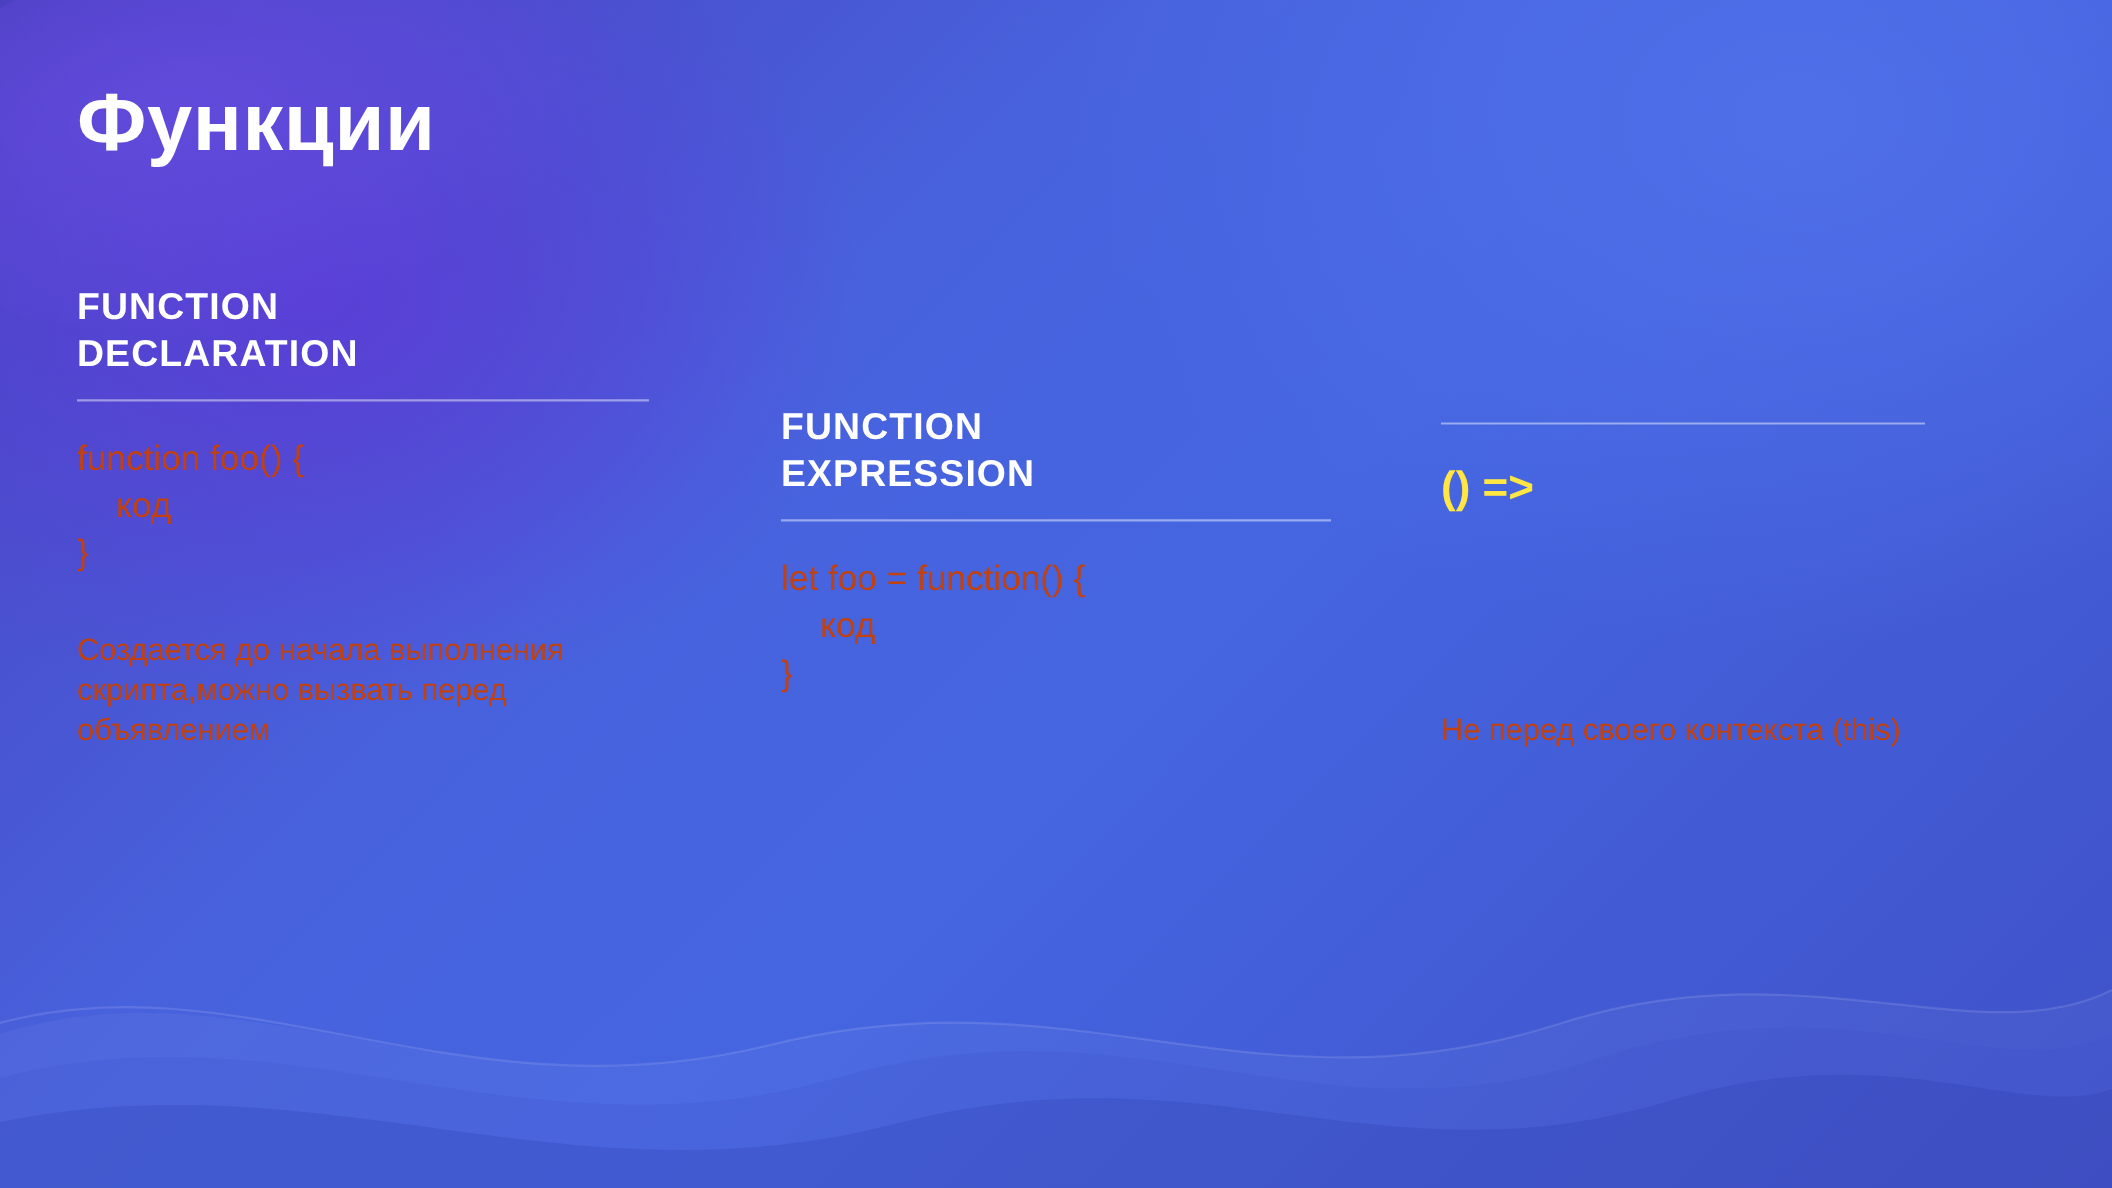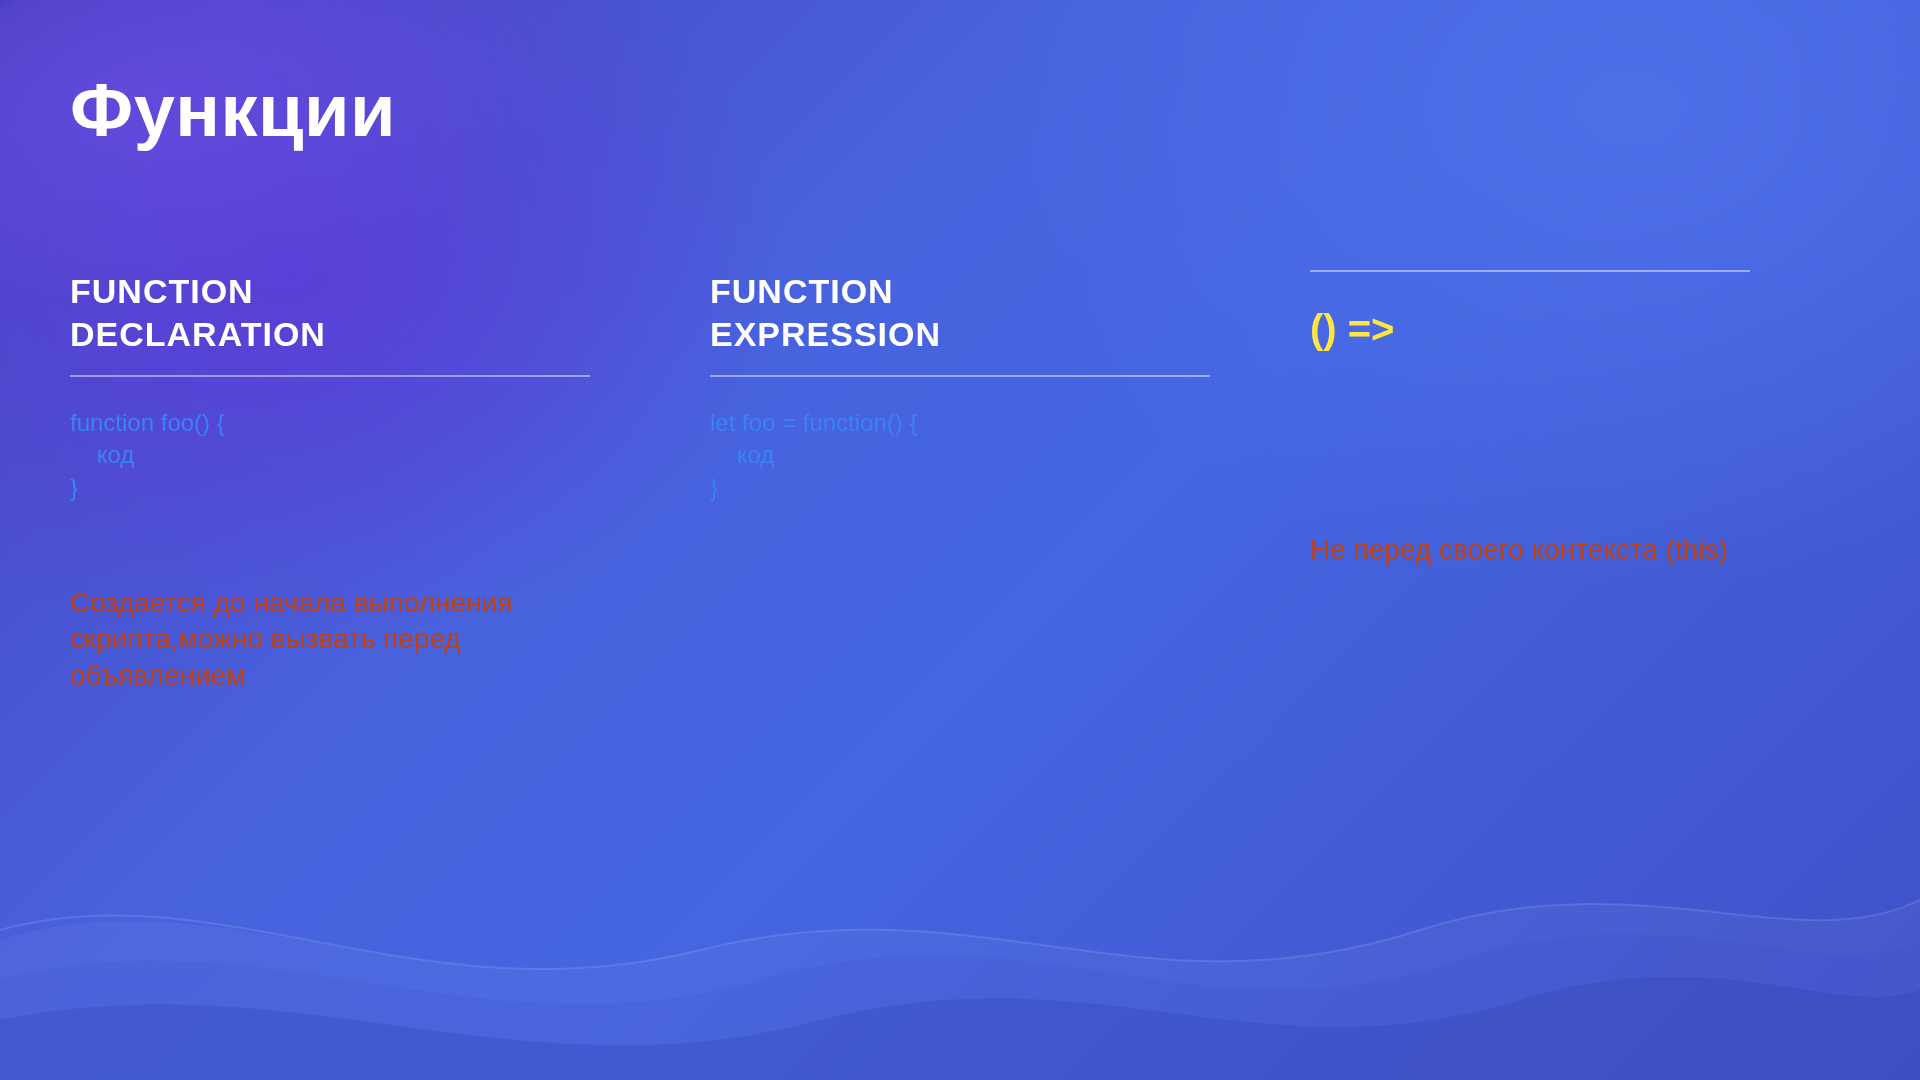--- a/index.html
+++ b/index.html
@@ -24,25 +24,26 @@
   .title {
     position: absolute;
     top: 68px;
     left: 70px;
     font-size: 74px;
     font-weight: 700;
     letter-spacing: 0.5px;
   }
   .columns {
     position: absolute;
-    top: 270px;
+    top: 258px;
     left: 70px;
     right: 0;
     display: flex;
     gap: 0;
+    align-items: flex-end;
   }
   .col { position: relative; }
   .col-1 { width: 520px; margin-right: 120px; }
   .col-2 { width: 500px; margin-right: 100px; }
   .col-3 { width: 440px; }
   .col-heading {
     font-size: 34px;
     font-weight: 600;
     line-height: 1.25;
     letter-spacing: 1px;
@@ -50,23 +51,23 @@
     white-space: pre-line;
     padding-bottom: 20px;
   }
   .divider {
     border: none;
     border-top: 2px solid rgba(255,255,255,0.45);
     margin-bottom: 30px;
   }
   .code {
     font-family: "Segoe UI", "Helvetica Neue", Arial, sans-serif;
-    font-size: 24px;
+    font-size: 32px;
     line-height: 1.35;
-    color: #3b82f6;
+    color: #c2410c;
     white-space: pre;
     font-weight: 400;
     margin-bottom: 48px;
     min-height: 130px;
   }
   .code-arrow {
     font-size: 40px;
     font-weight: 700;
     color: #ffe642;
     margin-top: 6px;

